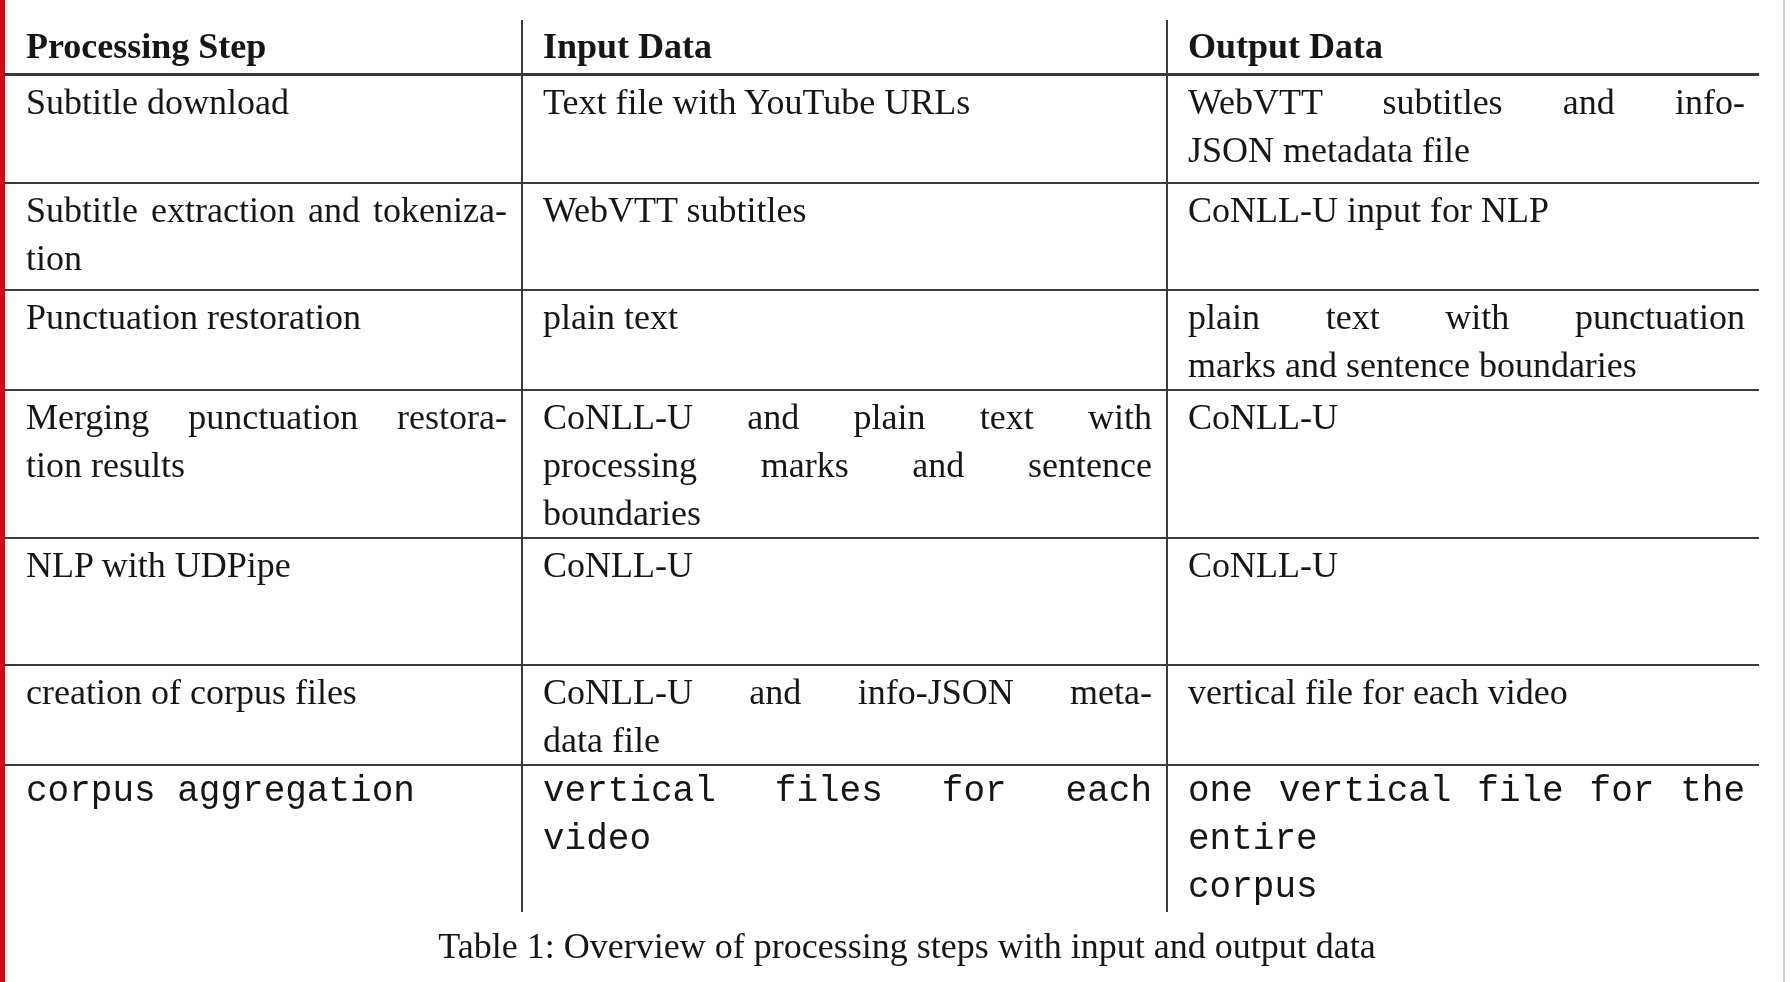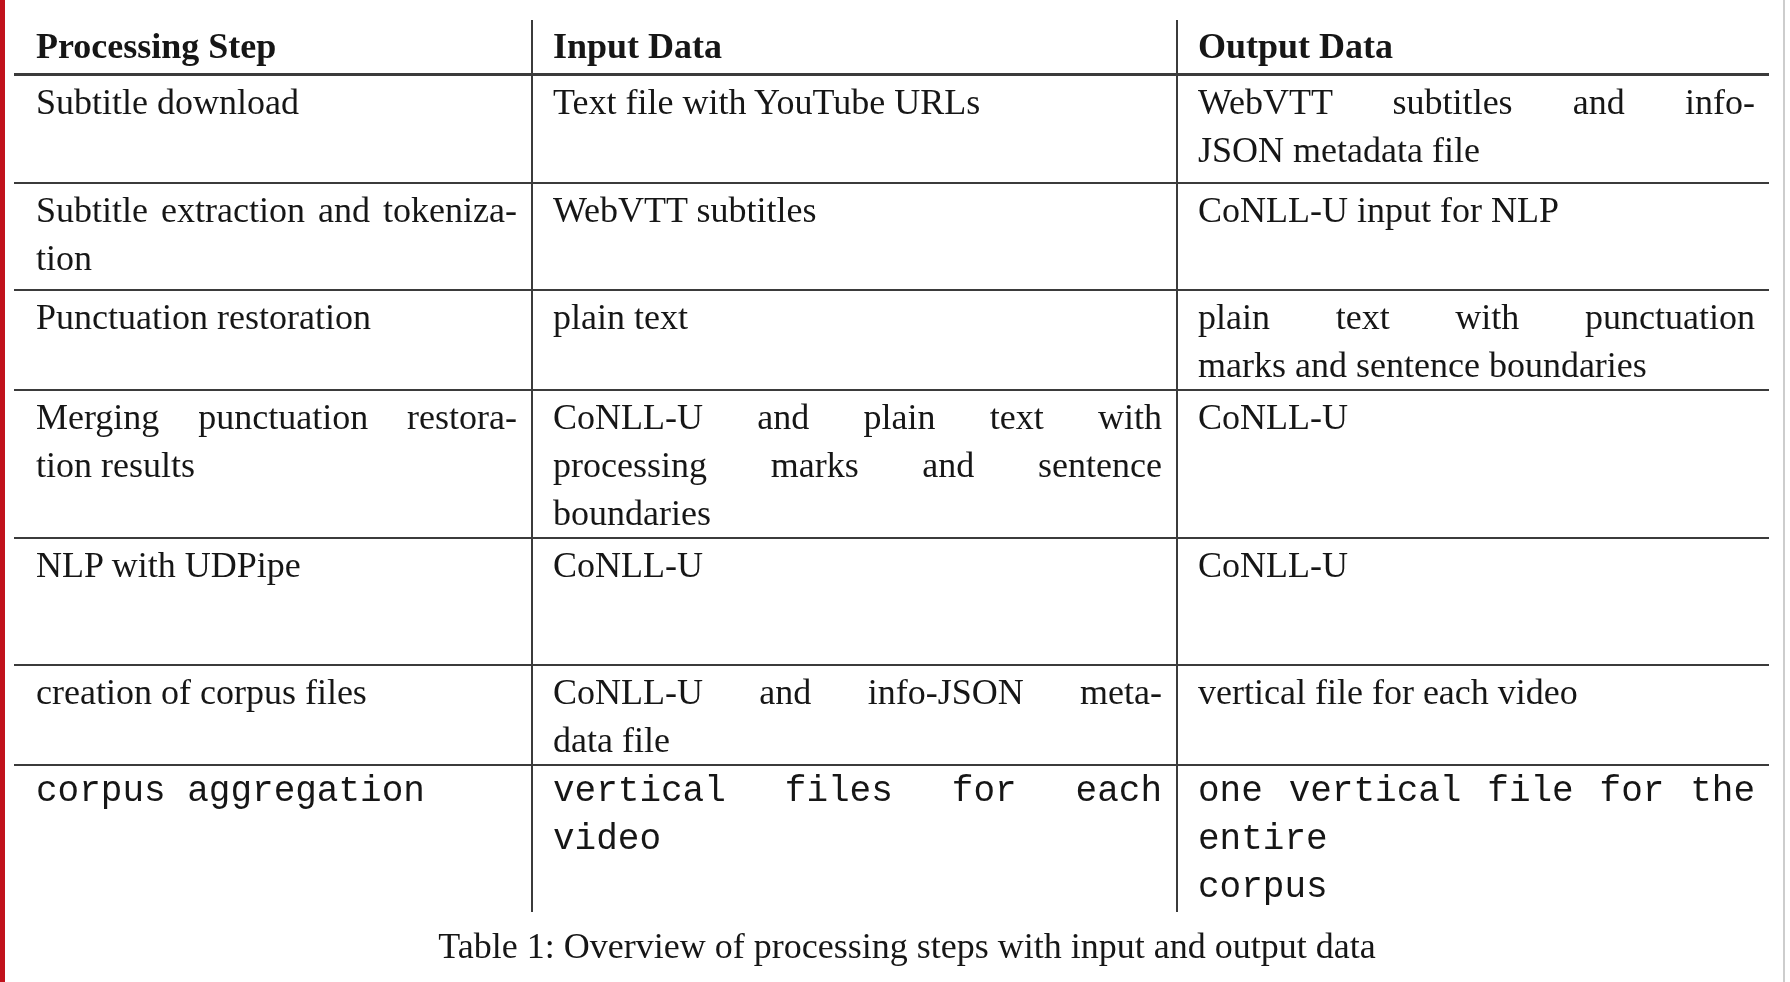--- a/index.html
+++ b/index.html
@@ -15,21 +15,21 @@
   .left-edge {
     position: absolute; left: 0; top: 0; width: 5px; height: 982px;
     background: #c1121c;
   }
   .right-edge {
     position: absolute; left: 1783px; top: 0; width: 2px; height: 982px;
     background: #cdcdcd;
   }
 
   table.proc {
-    position: absolute; left: 14px; top: 20px;
+    position: absolute; left: 4px; top: 20px;
     width: 1755px;
     border-collapse: collapse;
     table-layout: fixed;
     font-size: 36px;
     line-height: 48px;
   }
   col.c1 { width: 518px; }
   col.c2 { width: 645px; }
   col.c3 { width: 592px; }
 

